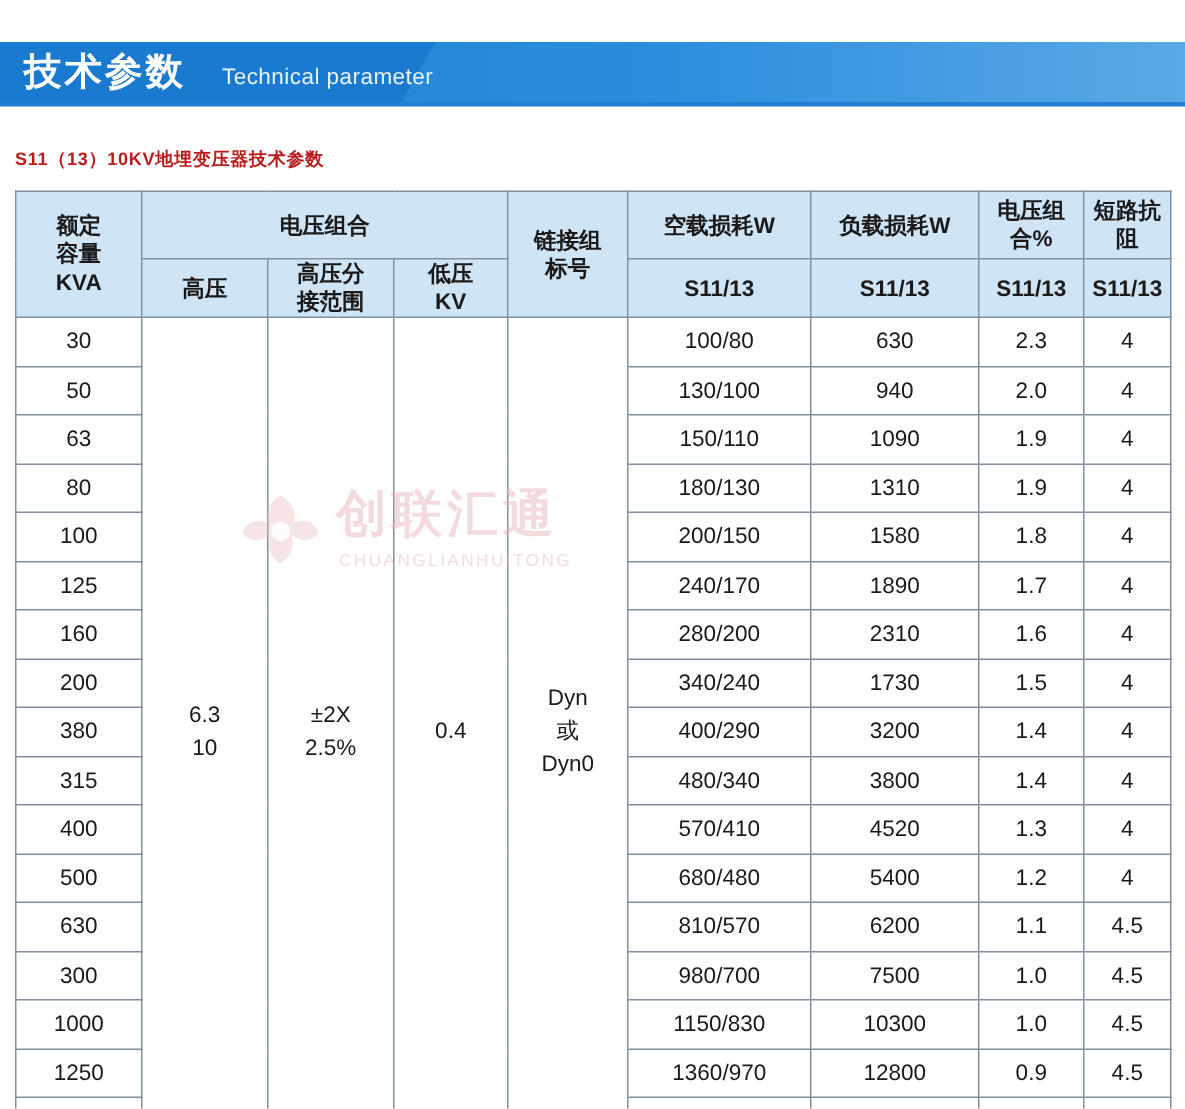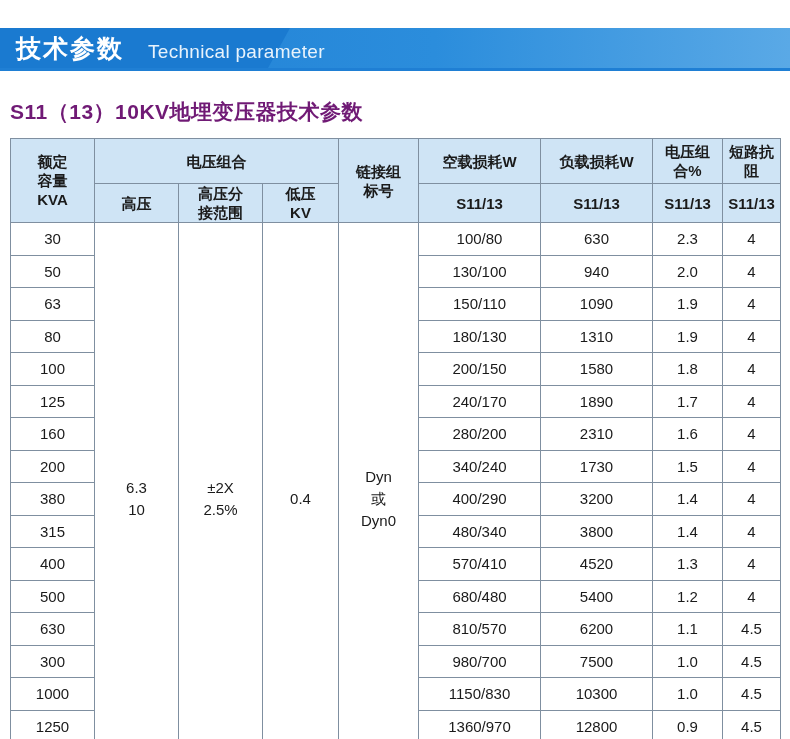--- a/index.html
+++ b/index.html
@@ -62,40 +62,40 @@
     font-size: 25px;
     font-weight: bold;
     letter-spacing: 2px;
     color: #ffffff;
     line-height: 28px;
   }
   .banner-title-en {
     position: absolute;
     left: 148px;
     top: 44px;
-    font-size: 19px;
+    font-size: 15px;
     color: #e8f3fc;
     line-height: 16px;
     letter-spacing: 0.3px;
   }
   .banner-underline {
     position: absolute;
     left: 0;
     top: 68px;
     width: 790px;
     height: 3px;
     background: #1f7fd4;
   }
 
   
   .section-title {
     margin: 14px 0 12px 10px;
-    font-size: 21px;
+    font-size: 12px;
     font-weight: bold;
-    color: #701a75;
+    color: #b91c1c;
     letter-spacing: 0.5px;
   }
 
   
   .table-wrap {
     position: relative;
     margin: 0 10px;
     width: 770px;
   }
   table.spec {
@@ -185,20 +185,30 @@
   <div class="banner-white-left"></div>
   <div class="banner-title-cn">技术参数</div>
   <div class="banner-title-en">Technical parameter</div>
   <div class="banner-underline"></div>
 </div>
 
 <div class="section-title">S11（13）10KV地埋变压器技术参数</div>
 
 <div class="table-wrap">
 
+  <div class="watermark">
+    <svg class="wm-logo" viewBox="0 0 64 64">
+      <g fill="#e9b9bd">
+        <path d="M32 6 C24 10 20 18 22 26 C14 22 6 26 4 34 C10 40 18 40 24 35 C21 43 24 51 32 56 C40 51 43 43 40 35 C46 40 54 40 60 34 C58 26 50 22 42 26 C44 18 40 10 32 6 Z" opacity="0.75"></path>
+        <circle cx="32" cy="32" r="7" fill="#ffffff" opacity="0.85"></circle>
+      </g>
+    </svg>
+    <div class="wm-cn">创联汇通</div>
+    <div class="wm-en">CHUANGLIANHUITONG</div>
+  </div>
 
   <table class="spec">
     <colgroup>
       <col style="width:84px">
       <col style="width:84px">
       <col style="width:84px">
       <col style="width:76px">
       <col style="width:80px">
       <col style="width:122px">
       <col style="width:112px">

